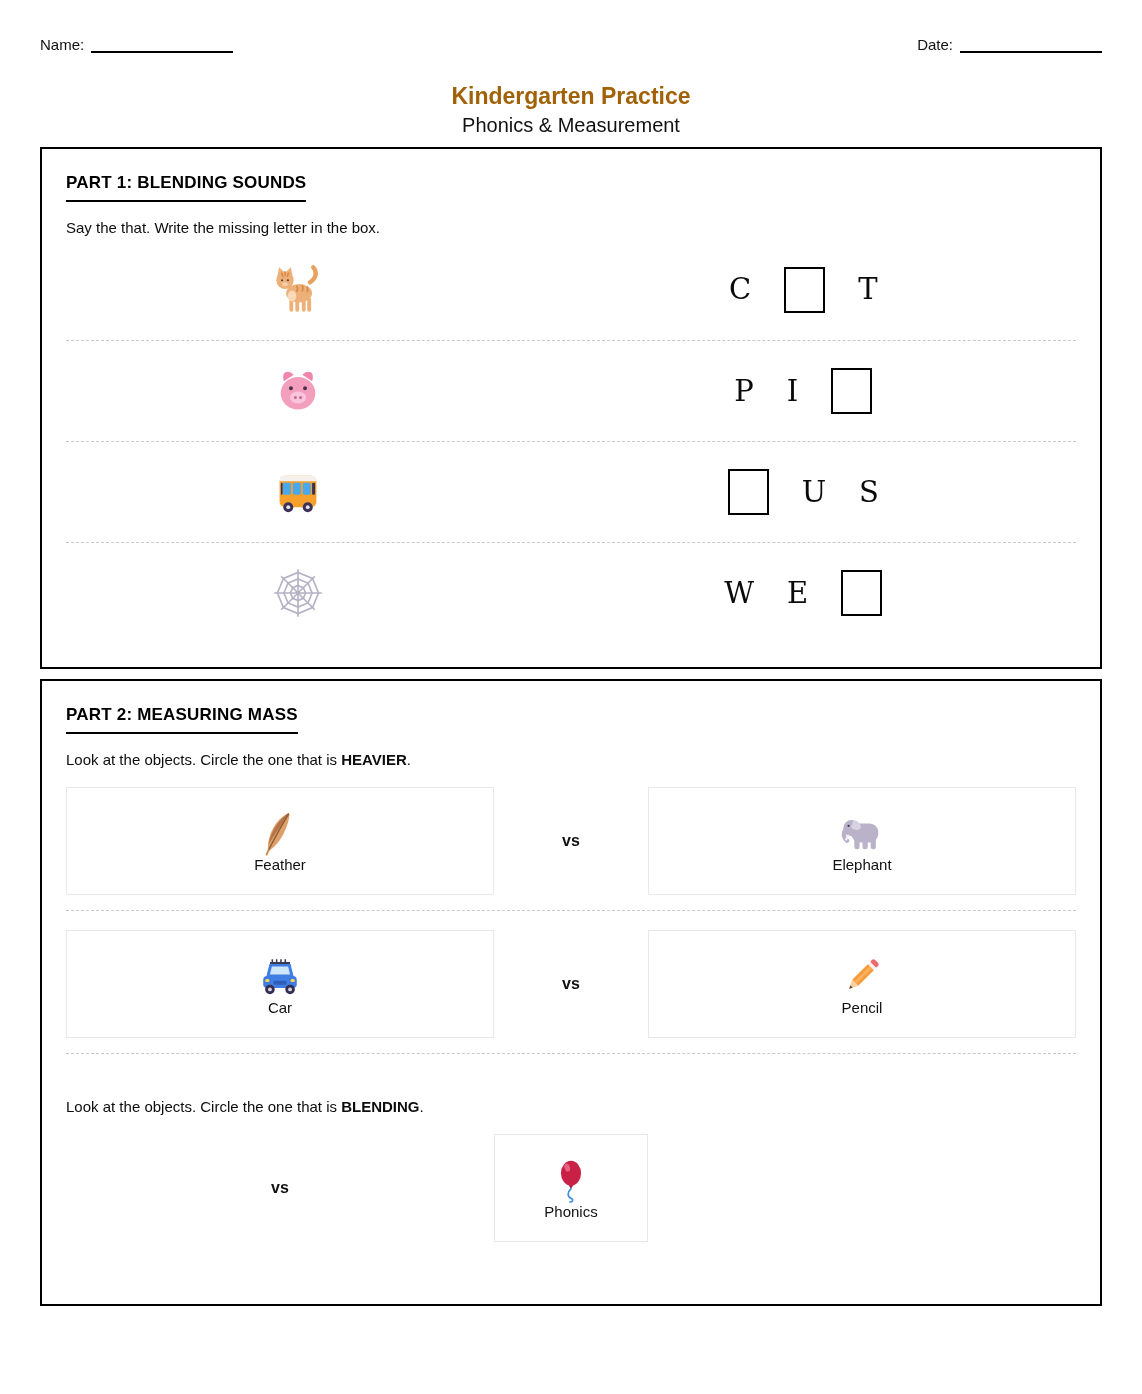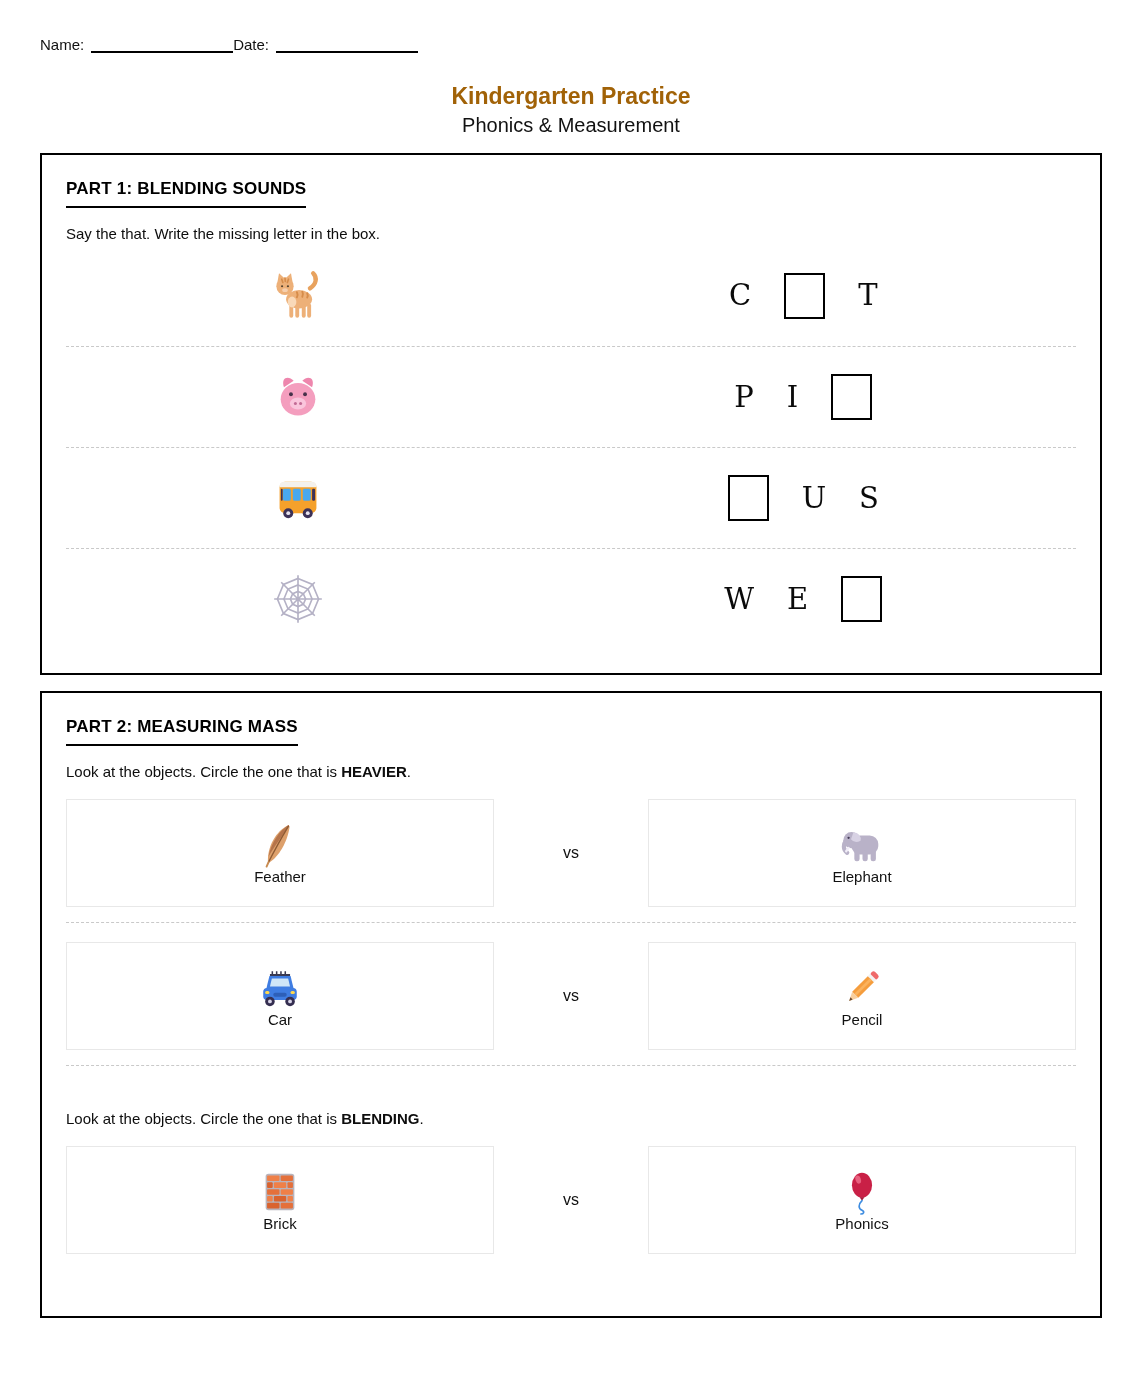--- a/index.html
+++ b/index.html
@@ -5,32 +5,32 @@
   * { box-sizing: border-box; margin: 0; padding: 0; }
   html, body { background: #ffffff; }
   body {
     width: 1142px;
     font-family: "Liberation Sans", sans-serif;
     color: #000;
   }
   .page { padding: 36px 40px 40px; }
 
   
-  .top-row { display: flex; align-items: flex-end; font-size: 15px; }
+  .top-row { display: flex; justify-content: space-between; align-items: flex-end; font-size: 15px; }
   .field-group { display: flex; align-items: flex-end; }
   .field-label { font-weight: 400; color: #111; }
   .write-line { display: inline-block; width: 142px; border-bottom: 2px solid #000; height: 14px; margin-left: 7px; }
 
   
   .title-block { text-align: center; margin-top: 30px; }
   .doc-title { font-size: 23px; font-weight: bold; color: #a16207; }
   .doc-subtitle { font-size: 20px; margin-top: 4px; color: #111; }
 
   
-  .section { border: 2px solid #000; margin-top: 16px; padding: 24px; }
+  .section { border: 2px solid #000; margin-top: 10px; padding: 24px; }
   .section-heading {
     display: inline-block;
     font-size: 17px; font-weight: bold; letter-spacing: .2px;
     border-bottom: 2px solid #000; padding-bottom: 7px;
   }
   .section-instr { font-size: 15px; margin-top: 17px; color: #0d0d0d; }
   .section-instr b { font-weight: bold; }
 
   
   .phonics-rows { margin-top: 3px; }
@@ -50,21 +50,21 @@
   .icon-lg svg { width: 52px; height: 52px; display: block; }
   .icon-md svg { width: 46px; height: 46px; display: block; }
 
   
   .pair-row { display: grid; grid-template-columns: 428px 1fr 428px; align-items: center; margin-top: 19px; }
   .pair-box {
     border: 1px solid #e8e8e8; height: 108px; background: #fff;
     display: flex; flex-direction: column; align-items: center; justify-content: center; gap: 0;
   }
   .pair-label { font-size: 15px; color: #111; }
-  .vs { text-align: center; font-weight: normal; font-size: 16px; color: #111; }
+  .vs { text-align: center; font-weight: bold; font-size: 16px; color: #111; }
   .pair-sep { border-top: 1px dashed #c9c9c9; margin-top: 15px; }
   .instr-lighter { margin-top: 44px; }
   .part2-bottom-space { height: 38px; }
 </style>
 </head>
 <body>
 
 <div class="page">
 
   <div class="top-row">
@@ -259,40 +259,20 @@
     </div>
 
     <div class="pair-sep"></div>
 
     <div class="section-instr instr-lighter">
       <span>Look at the objects. Circle the one that is </span><b>BLENDING</b><span>.</span>
     </div>
 
     
     <div class="pair-row">
-      <div class="pair-box">
-        <div class="icon-md">
-          <svg viewBox="0 0 48 48">
-            <rect x="9" y="5" width="30" height="38" rx="3" fill="#b9b4bc"></rect>
-            <rect x="10.5" y="6.8" width="13" height="5.8" rx="1" fill="#ef8048"></rect>
-            <rect x="24.7" y="6.8" width="12.8" height="5.8" rx="1" fill="#e4703b"></rect>
-            <rect x="10.5" y="13.9" width="5.9" height="5.8" rx="1" fill="#d9632f"></rect>
-            <rect x="17.6" y="13.9" width="12.9" height="5.8" rx="1" fill="#ef8048"></rect>
-            <rect x="31.8" y="13.9" width="5.7" height="5.8" rx="1" fill="#e4703b"></rect>
-            <rect x="10.5" y="21" width="13" height="5.8" rx="1" fill="#e4703b"></rect>
-            <rect x="24.7" y="21" width="12.8" height="5.8" rx="1" fill="#ef8048"></rect>
-            <rect x="10.5" y="28.1" width="5.9" height="5.8" rx="1" fill="#ef8048"></rect>
-            <rect x="17.6" y="28.1" width="12.9" height="5.8" rx="1" fill="#d9632f"></rect>
-            <rect x="31.8" y="28.1" width="5.7" height="5.8" rx="1" fill="#ef8048"></rect>
-            <rect x="10.5" y="35.2" width="13" height="6" rx="1" fill="#d9632f"></rect>
-            <rect x="24.7" y="35.2" width="12.8" height="6" rx="1" fill="#e4703b"></rect>
-          </svg>
-        </div>
-        <div class="pair-label">Brick</div>
-      </div>
       <div class="vs">vs</div>
       <div class="pair-box">
         <div class="icon-md">
           <svg viewBox="0 0 48 48">
             <ellipse cx="24" cy="17" rx="10.5" ry="13" fill="#c92046"></ellipse>
             <ellipse cx="20" cy="11" rx="2.8" ry="4.4" fill="#e8617f" transform="rotate(-18 20 11)"></ellipse>
             <polygon points="21.5,29.4 26.5,29.4 24,33" fill="#a31a3a"></polygon>
             <path d="M24 33 C20 37 20 41 24 43 C27 44.6 25.8 47 22.8 47" stroke="#3d8ce0" stroke-width="1.7" fill="none" stroke-linecap="round"></path>
           </svg>
         </div>

